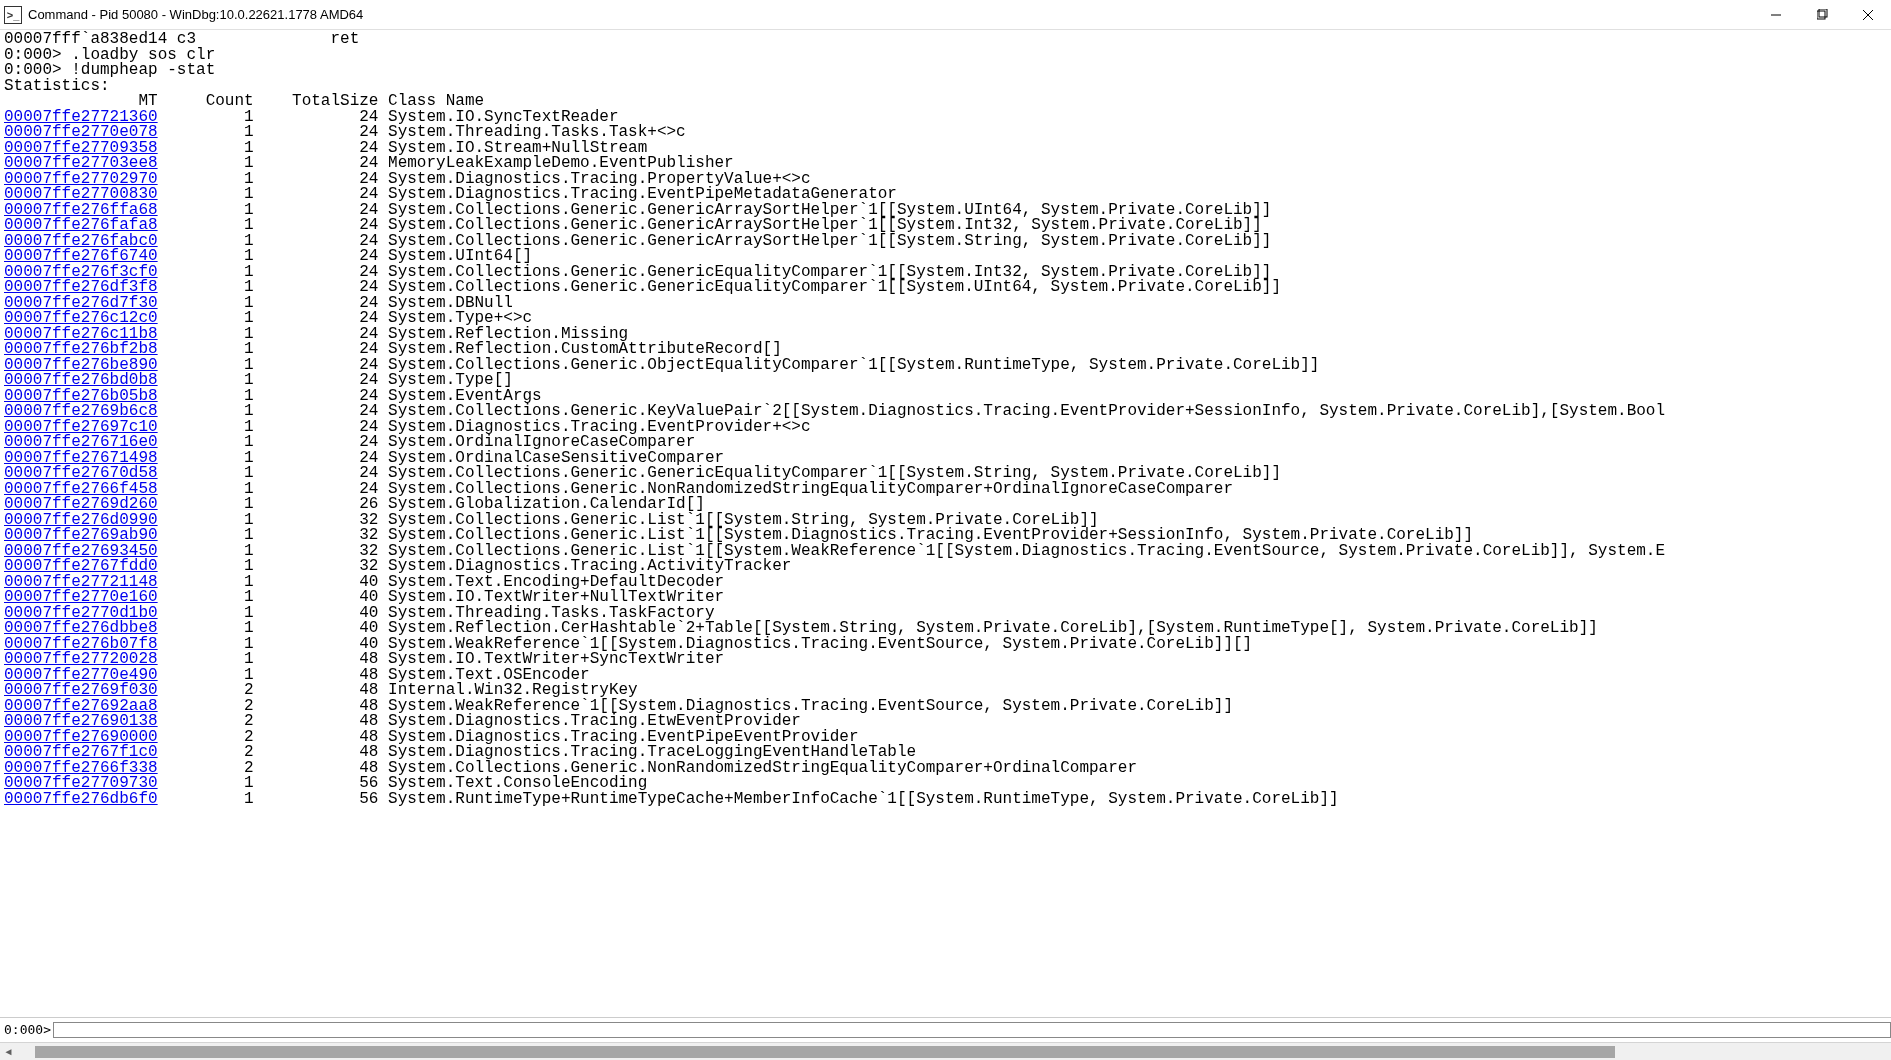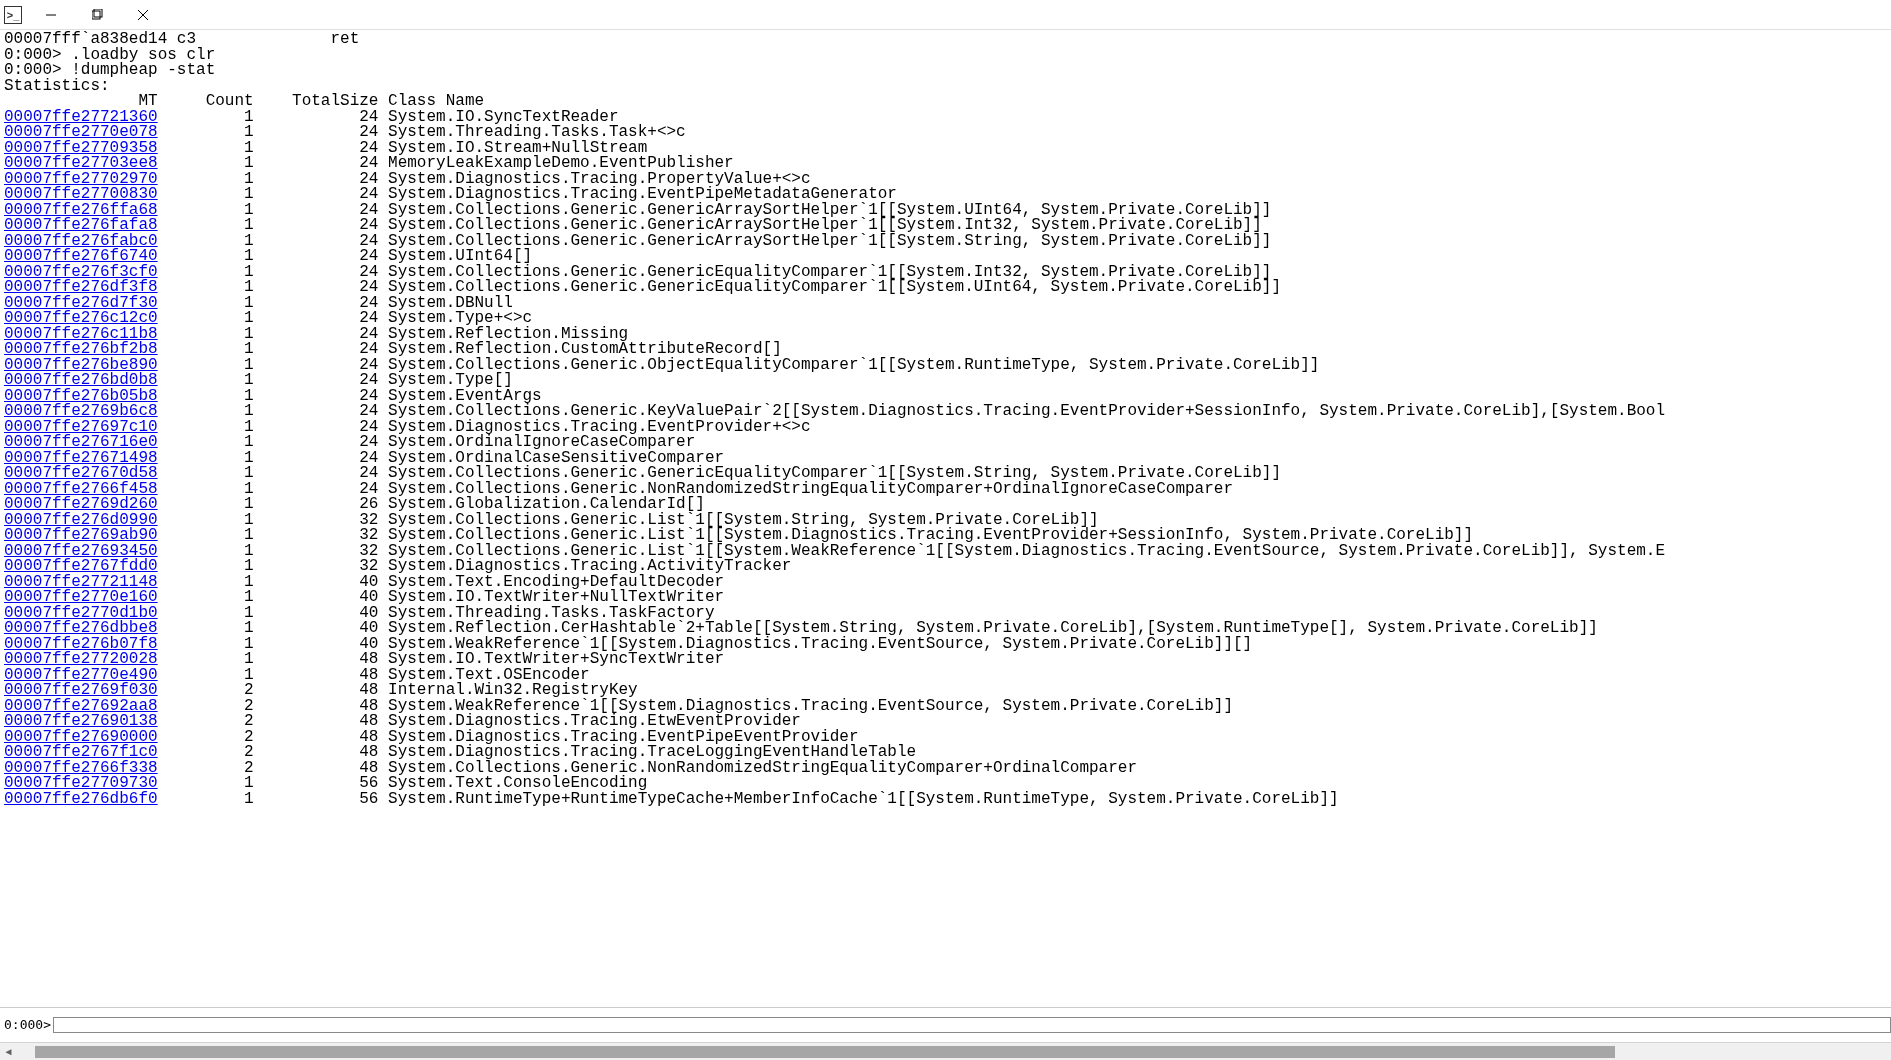--- a/index.html
+++ b/index.html
@@ -91,21 +91,21 @@
     align-items: center;
     justify-content: center;
     color: #606060;
     font-size: 10px;
   }
   .prompt-line {
     position: absolute;
     bottom: 19px;
     left: 0;
     right: 0;
-    height: 34px;
+    height: 24px;
     font-family: Consolas, monospace;
     font-size: 13px;
     padding-left: 4px;
     border-top: 1px solid #ccc;
     background:#fff;
     display:flex;
     align-items:center;
   }
   .prompt-input{
     border:1px solid #888;
@@ -114,20 +114,21 @@
     height:16px;
     font-family:Consolas,monospace;
     font-size:12px;
   }
 </style>
 </head>
 <body>
 
 <div class="titlebar">
   <div class="titlebar-icon">&gt;_</div>
+  <div class="titlebar-text">Command - Pid 50080 - WinDbg:10.0.22621.1778 AMD64</div>
   <div class="win-controls">
     <button class="win-btn">
       <svg width="10" height="10">
           <line x1="0" y1="5" x2="10" y2="5" stroke="#000" stroke-width="1"></line>
         </svg>
     </button>
     <button class="win-btn">
       <svg width="11" height="11">
           <rect x="0" y="2" width="8" height="8" fill="none" stroke="#000" stroke-width="1"></rect>
           <rect x="2" y="0" width="8" height="8" fill="none" stroke="#000" stroke-width="1"></rect>

